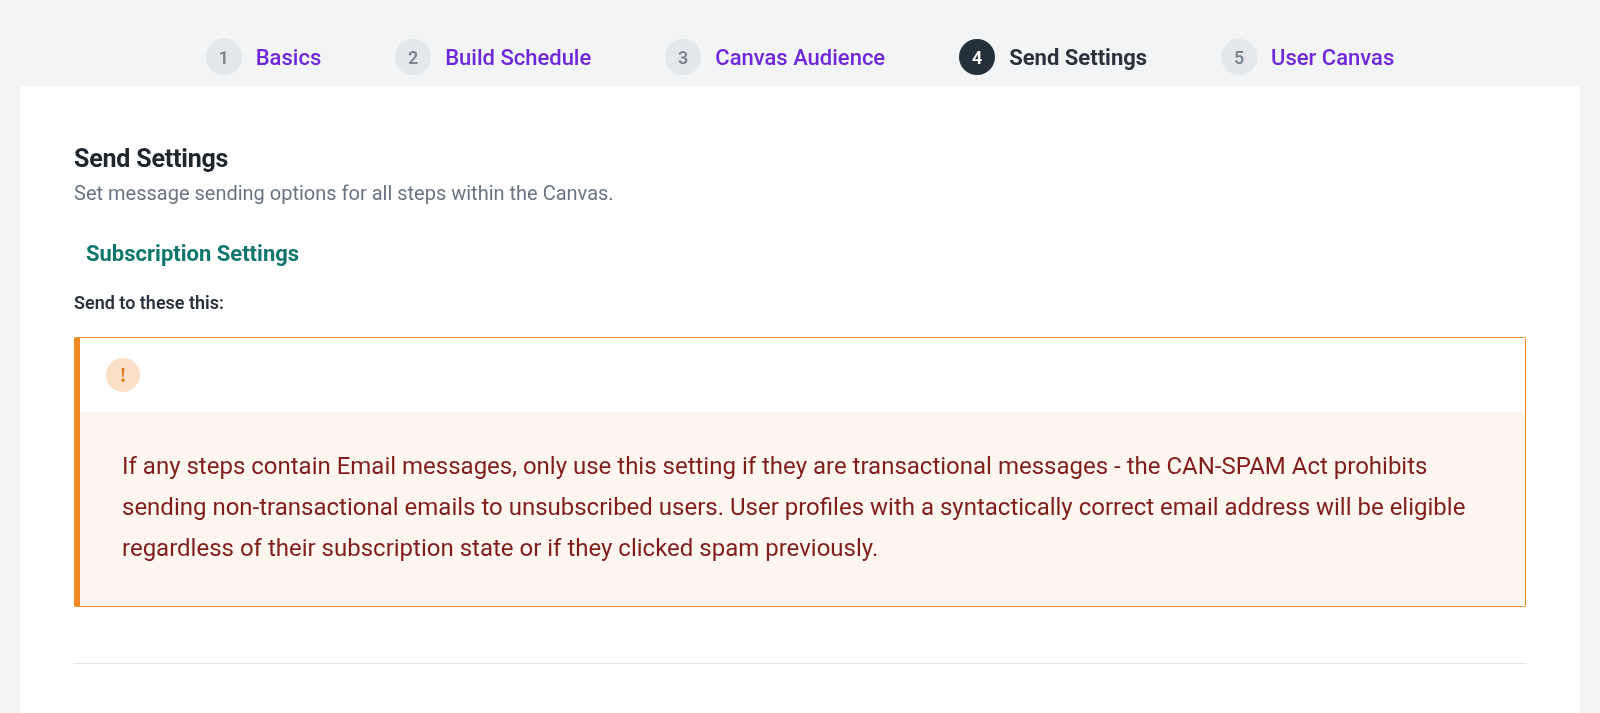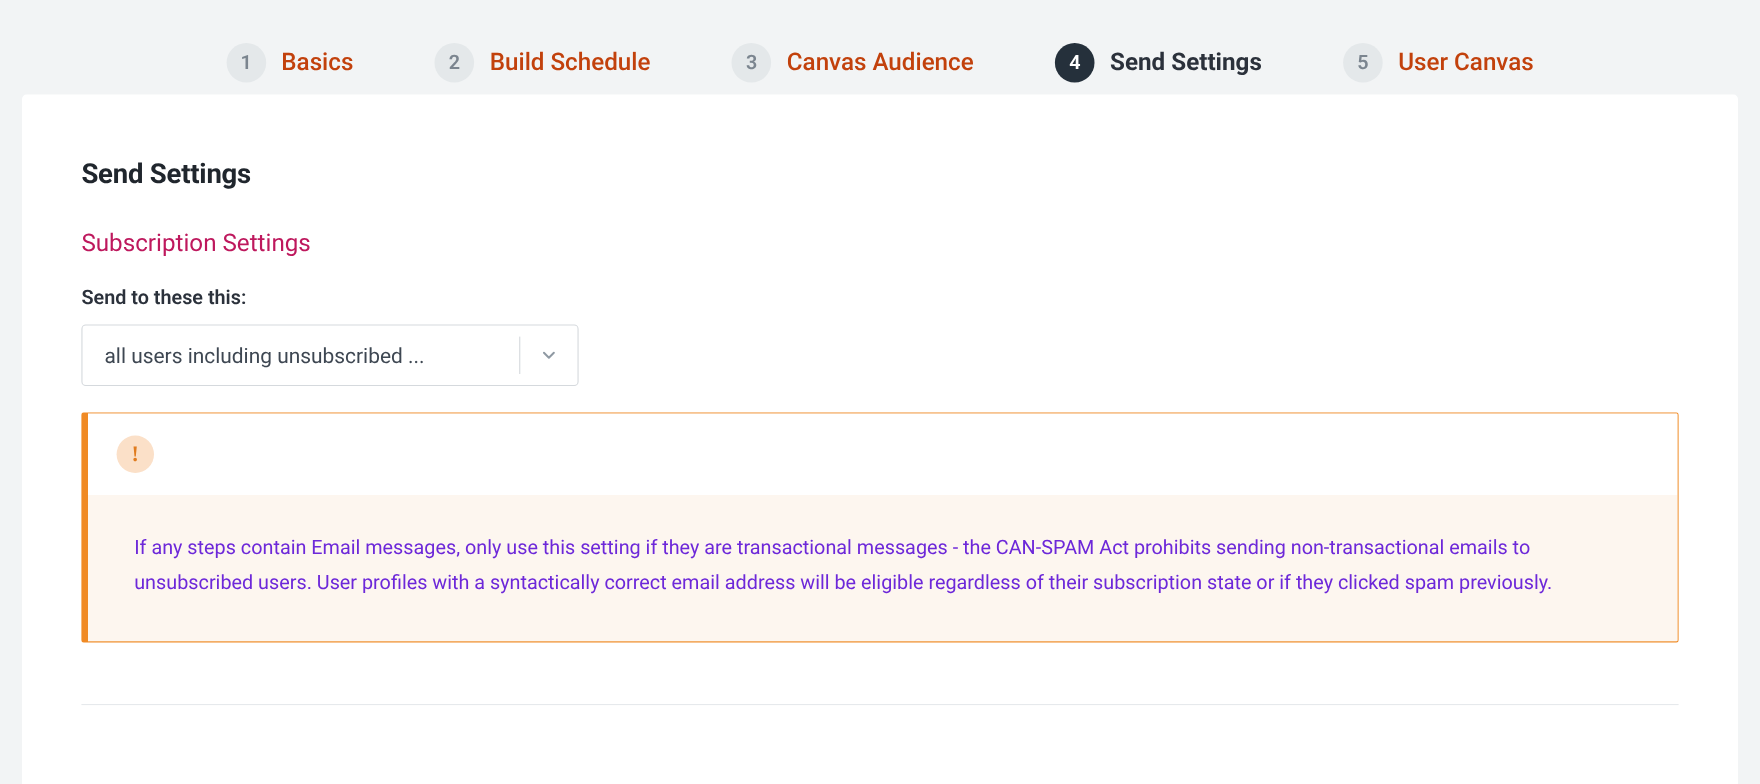--- a/index.html
+++ b/index.html
@@ -44,21 +44,21 @@
     font-weight: 600;
     font-size: 18px;
     flex-shrink: 0;
   }
   .step.active .step-circle {
     background: #25303b;
     color: #ffffff;
   }
   .step-label {
     font-size: 22px;
-    color: #c2410c;
+    color: #6d28d9;
     font-weight: 500;
   }
   .step.active .step-label {
     font-weight: 700;
     color: #2b313b;
   }
 
   
   .card {
     margin: 0 20px;
@@ -76,24 +76,24 @@
     letter-spacing: -0.2px;
   }
   .page-subtitle {
     margin: 8px 0 0 0;
     font-size: 20px;
     color: #6a7480;
     font-weight: 400;
   }
 
   .section-title {
-    margin: 36px 0 0 0;
+    margin: 36px 0 0 12px;
     font-size: 22px;
-    font-weight: 400;
-    color: #be185d;
+    font-weight: 700;
+    color: #0f766e;
   }
 
   .field-label {
     display: block;
     margin-top: 26px;
     font-size: 18px;
     font-weight: 600;
     color: #2b313b;
   }
 
@@ -163,23 +163,23 @@
     font-family: Georgia, serif;
   }
   .alert-title {
     font-size: 19px;
     font-weight: 700;
     color: #2b313b;
   }
   .alert-body {
     background: #fdf6ef;
     padding: 34px 42px 38px 42px;
-    font-size: 18px;
+    font-size: 24px;
     line-height: 1.7;
-    color: #6d28d9;
+    color: #7f1d1d;
   }
 
   .hr {
     margin-top: 56px;
     border: none;
     border-top: 1px solid #e6e9ec;
   }
 </style>
 </head>
 <body>
@@ -205,34 +205,26 @@
     </div>
     <div class="step">
       <div class="step-circle">5</div>
       <div class="step-label">User Canvas</div>
     </div>
   </div>
 
   <div class="card">
 
     <h1 class="page-title">Send Settings</h1>
+    <p class="page-subtitle">Set message sending options for all steps within the Canvas.</p>
 
     <h2 class="section-title">Subscription Settings</h2>
 
     <label class="field-label">Send to these this:</label>
 
-    <div class="select" role="button">
-      <div class="select-value">all users including unsubscribed ...</div>
-      <div class="select-sep"></div>
-      <div class="select-caret">
-        <svg width="18" height="18" viewBox="0 0 24 24" fill="none" stroke-width="2.4" stroke-linecap="round" stroke-linejoin="round">
-            <polyline points="6 9 12 15 18 9"></polyline>
-          </svg>
-      </div>
-    </div>
 
     
     <div class="alert">
       <div class="alert-head">
         <div class="alert-icon">!</div>
       </div>
       <div class="alert-body">If any steps contain Email messages, only use this setting if they are transactional messages - the CAN-SPAM Act prohibits sending non-transactional emails to unsubscribed users. User profiles with a syntactically correct email address will be eligible regardless of their subscription state or if they clicked spam previously.</div>
     </div>
 
     <hr class="hr">

